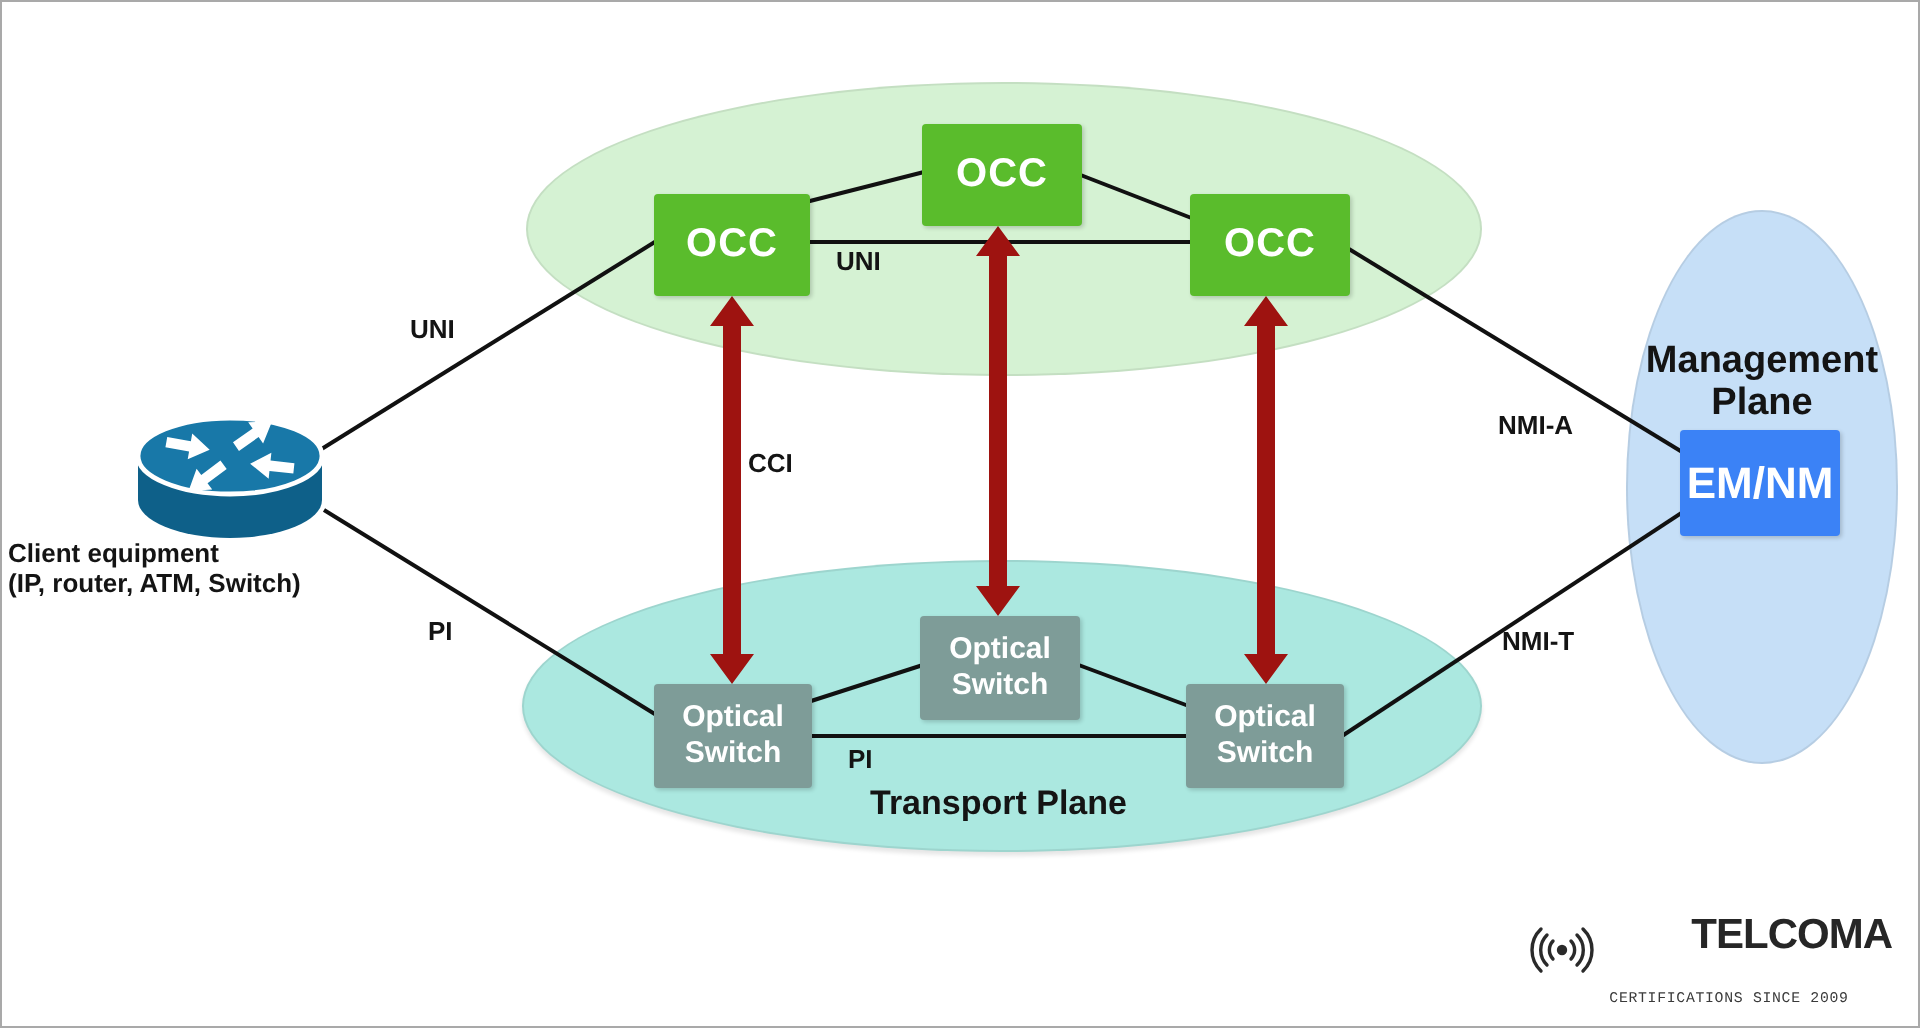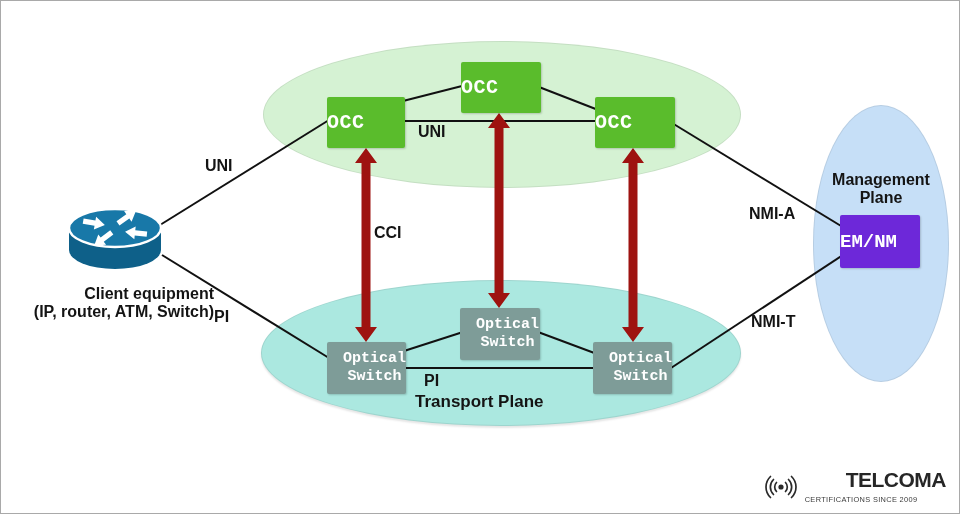--- a/index.html
+++ b/index.html
@@ -7,38 +7,38 @@
     position:relative;width:960px;height:514px;background:#ffffff;
     border:1px solid #a9a9a9;box-sizing:border-box;overflow:hidden;
     font-family:"Liberation Sans",sans-serif;color:#161616;
   }
   .plane{position:absolute;border-radius:50%;border:1px solid rgba(0,0,0,0.08);box-sizing:border-box;}
   .plane-control{left:262px;top:40px;width:478px;height:147px;background:#d5f2d3;}
   .plane-transport{left:260px;top:279px;width:480px;height:146px;background:#abe8e0;box-shadow:0 2px 2px rgba(0,0,0,0.10);}
   .plane-management{left:812px;top:104px;width:136px;height:277px;background:#c6dff7;}
   .layer{position:absolute;left:0;top:0;}
   .node{
-    position:absolute;display:flex;align-items:center;justify-content:flex-start;
+    position:absolute;display:flex;align-items:center;justify-content:center;
     text-align:center;color:#fff;font-weight:700;border-radius:2px;
-    box-shadow:1px 1px 2px rgba(0,0,0,0.18);box-sizing:border-box;font-family:Liberation Mono, monospace;
+    box-shadow:1px 1px 2px rgba(0,0,0,0.18);box-sizing:border-box;
   }
   .occ{background:#5abc2c;font-size:20px;letter-spacing:0.5px;}
   .oswitch{background:#7e9c98;font-size:15px;line-height:1.18;padding:16px;}
-  .emnm{background:#6d28d9;font-size:19px;}
-  .lbl{position:absolute;font-weight:700;font-size:16px;white-space:nowrap;color:#141414;}
+  .emnm{background:#3b82f6;font-size:22px;}
+  .lbl{position:absolute;font-weight:700;font-size:13px;white-space:nowrap;color:#141414;}
   .plane-lbl{position:absolute;font-weight:700;font-size:17px;white-space:nowrap;color:#141414;}
   .mgmt-lbl{position:absolute;left:813px;top:170px;width:134px;text-align:center;
-    font-weight:700;font-size:16px;line-height:1.1;color:#141414;}
-  .client-text{position:absolute;left:3px;top:284px;width:210px;text-align:right;
-    font-weight:700;font-size:16px;line-height:1.15;color:#141414;}
+    font-weight:700;font-size:19px;line-height:1.1;color:#141414;}
+  .client-text{position:absolute;left:3px;top:269px;width:210px;text-align:left;
+    font-weight:700;font-size:13px;line-height:1.15;color:#141414;}
   .logo{position:absolute;right:13px;bottom:9px;display:flex;align-items:flex-start;gap:2px;}
   .logo-icon{margin-top:3px;}
   .logo-text{display:flex;flex-direction:column;align-items:flex-start;}
   .logo-brand{font-size:21px;font-weight:800;letter-spacing:-0.5px;color:#262626;line-height:1;margin-left:41px;}
-  .logo-tagline{font-size:7.4px;font-weight:400;letter-spacing:0.35px;color:#3a3a3a;margin-top:5px;}
+  .logo-tagline{font-size:7.4px;font-weight:400;letter-spacing:0.35px;color:#3a3a3a;margin-top:18px;font-family:Liberation Mono, monospace;}
 </style>
 </head>
 <body>
 
 <div class="stage">
 
   <div class="plane plane-control"></div>
   <div class="plane plane-transport"></div>
   <div class="plane plane-management"></div>
 
@@ -92,21 +92,21 @@
     <span>Optical Switch</span>
   </div>
   <div class="node oswitch" style="left:592px;top:341px;width:79px;height:52px;">
     <span>Optical Switch</span>
   </div>
 
   <div class="node emnm" style="left:839px;top:214px;width:80px;height:53px;">
     <span>EM/NM</span>
   </div>
 
-  <div class="plane-lbl" style="left:414px;top:391px;">Transport Plane</div>
+  <div class="plane-lbl" style="left:434px;top:391px;">Transport Plane</div>
   <div class="mgmt-lbl">Management Plane</div>
 
   <div class="lbl" style="left:204px;top:156px;">UNI</div>
   <div class="lbl" style="left:417px;top:122px;">UNI</div>
   <div class="lbl" style="left:373px;top:223px;">CCI</div>
   <div class="lbl" style="left:213px;top:307px;">PI</div>
   <div class="lbl" style="left:423px;top:371px;">PI</div>
   <div class="lbl" style="left:748px;top:204px;">NMI-A</div>
   <div class="lbl" style="left:750px;top:312px;text-align:right;">NMI-T</div>
 

